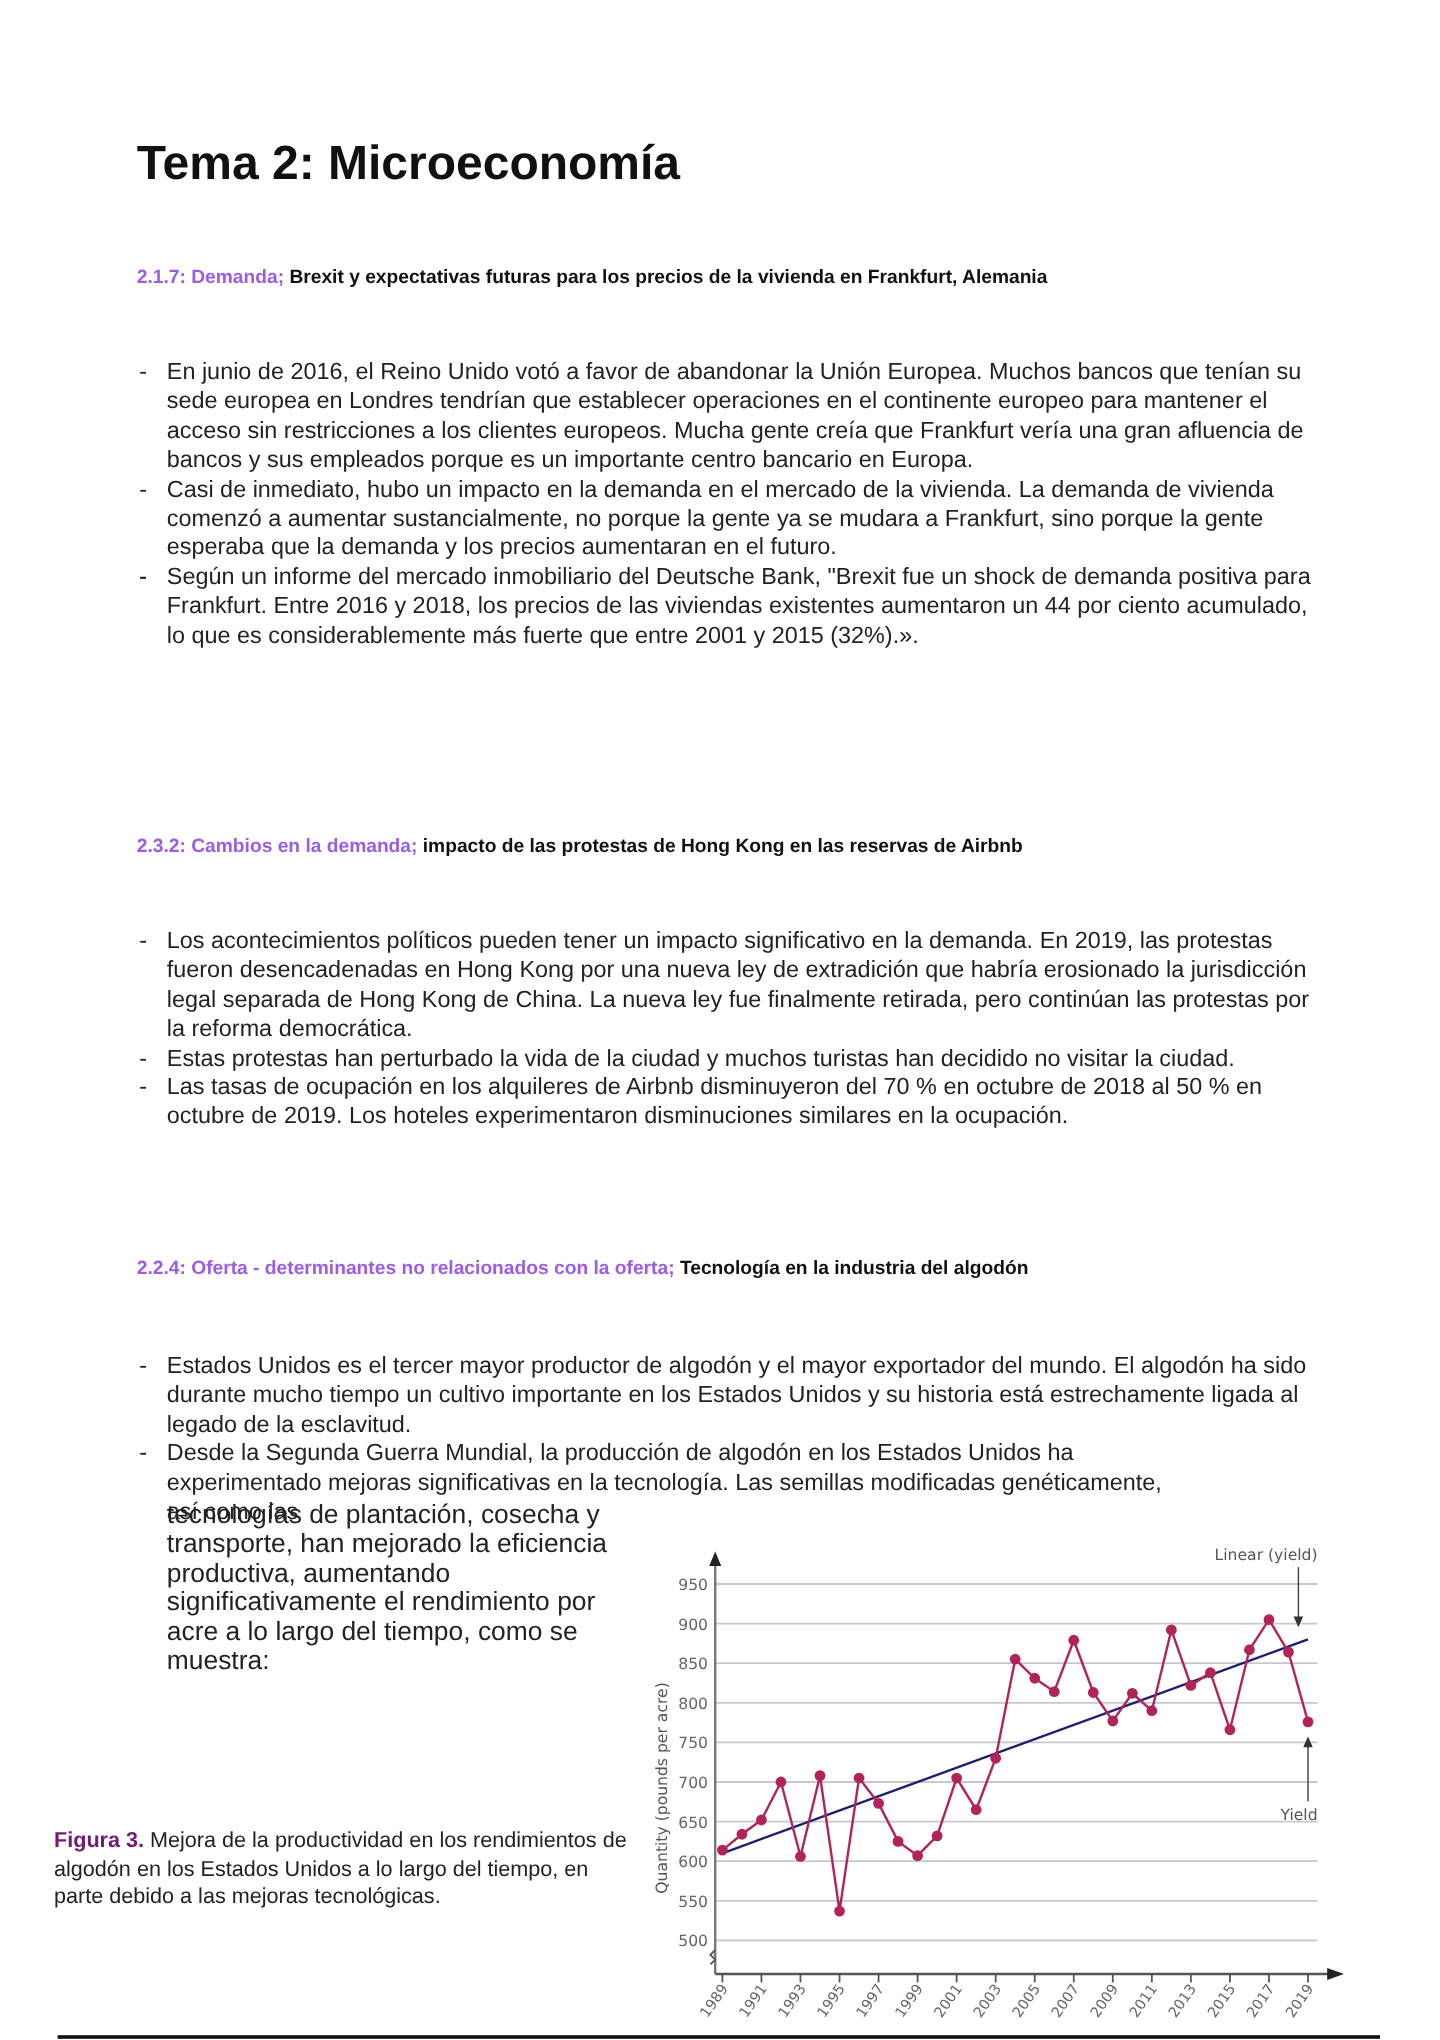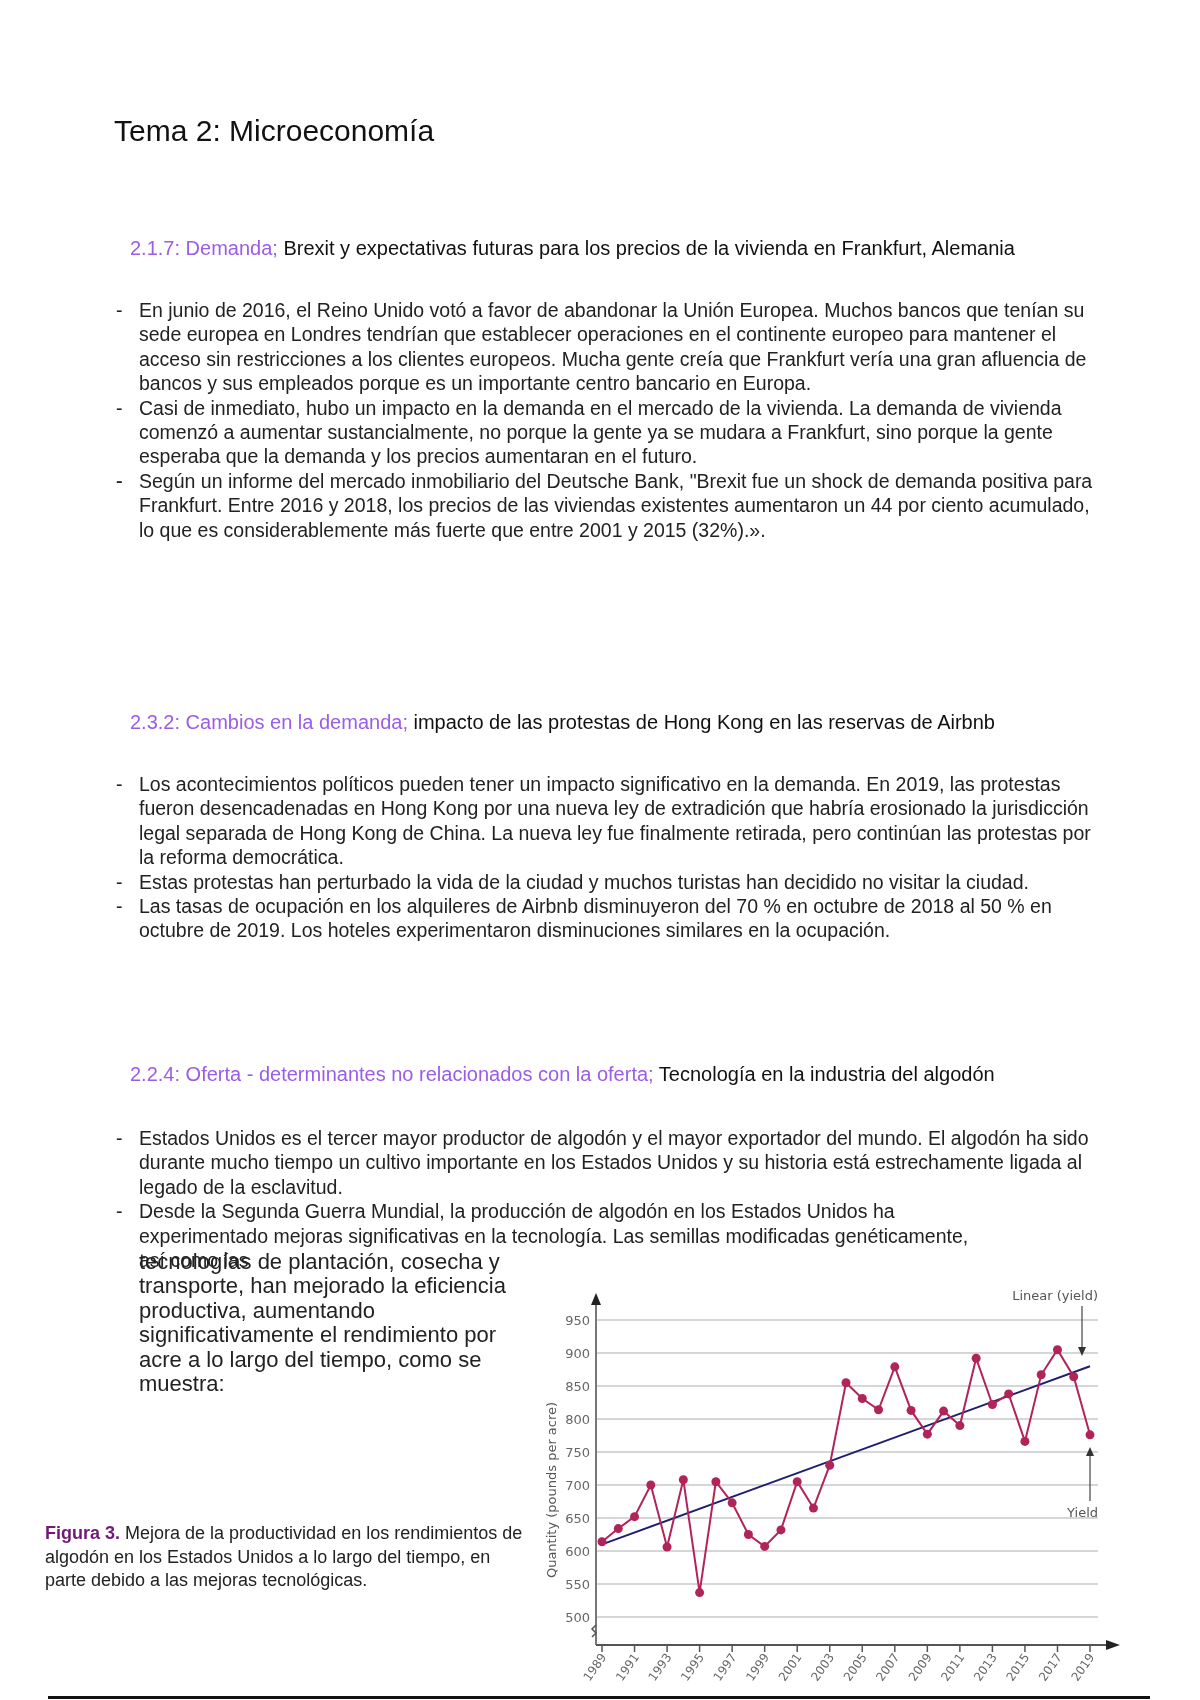--- a/index.html
+++ b/index.html
@@ -1,19 +1,19 @@
 <!DOCTYPE html>
 <html><head>
 <meta charset="utf-8">
 <style>
   html, body { margin: 0; padding: 0; background: #ffffff; }
   body { width: 1200px; height: 1700px; position: relative; overflow: hidden;
          font-family: "Liberation Sans", sans-serif; color: #1a1a1a; }
-  .title { position: absolute; left: 114px; top: 114px; font-size: 30px; font-weight: normal; color: #111; margin: 0; }
-  .section-heading { position: absolute; left: 114px; width: 980px; font-size: 20px; font-weight: normal; line-height: 26px; color: #111; margin: 16px; }
+  .title { position: absolute; left: 114px; top: 114px; font-size: 40px; font-weight: bold; color: #111; margin: 0; }
+  .section-heading { position: absolute; left: 114px; width: 980px; font-size: 16px; font-weight: bold; line-height: 26px; color: #111; margin: 0; }
   .section-heading .code { color: #9b5de5; }
   .bullets { position: absolute; left: 114px; width: 990px; margin: 0; padding: 0; list-style: none; font-size: 19.5px; line-height: 24.4px; color: #222; }
   .bullets li { position: relative; padding-left: 25px; }
   .bullets li .dash { position: absolute; left: 2px; top: 0; }
   .wrap-text { position: absolute; left: 139px; top: 1250px; width: 380px; font-size: 22px; line-height: 24.4px; color: #222; }
   .caption { position: absolute; left: 45px; top: 1522px; width: 490px; font-size: 18px; line-height: 23.5px; color: #222; }
   .caption b { color: #701a75; }
   .chart { position: absolute; left: 540px; top: 1285px; }
   .bottom-rule { position: absolute; left: 48px; top: 1696px; width: 1102px; height: 3px; background: #111; }
 </style>

